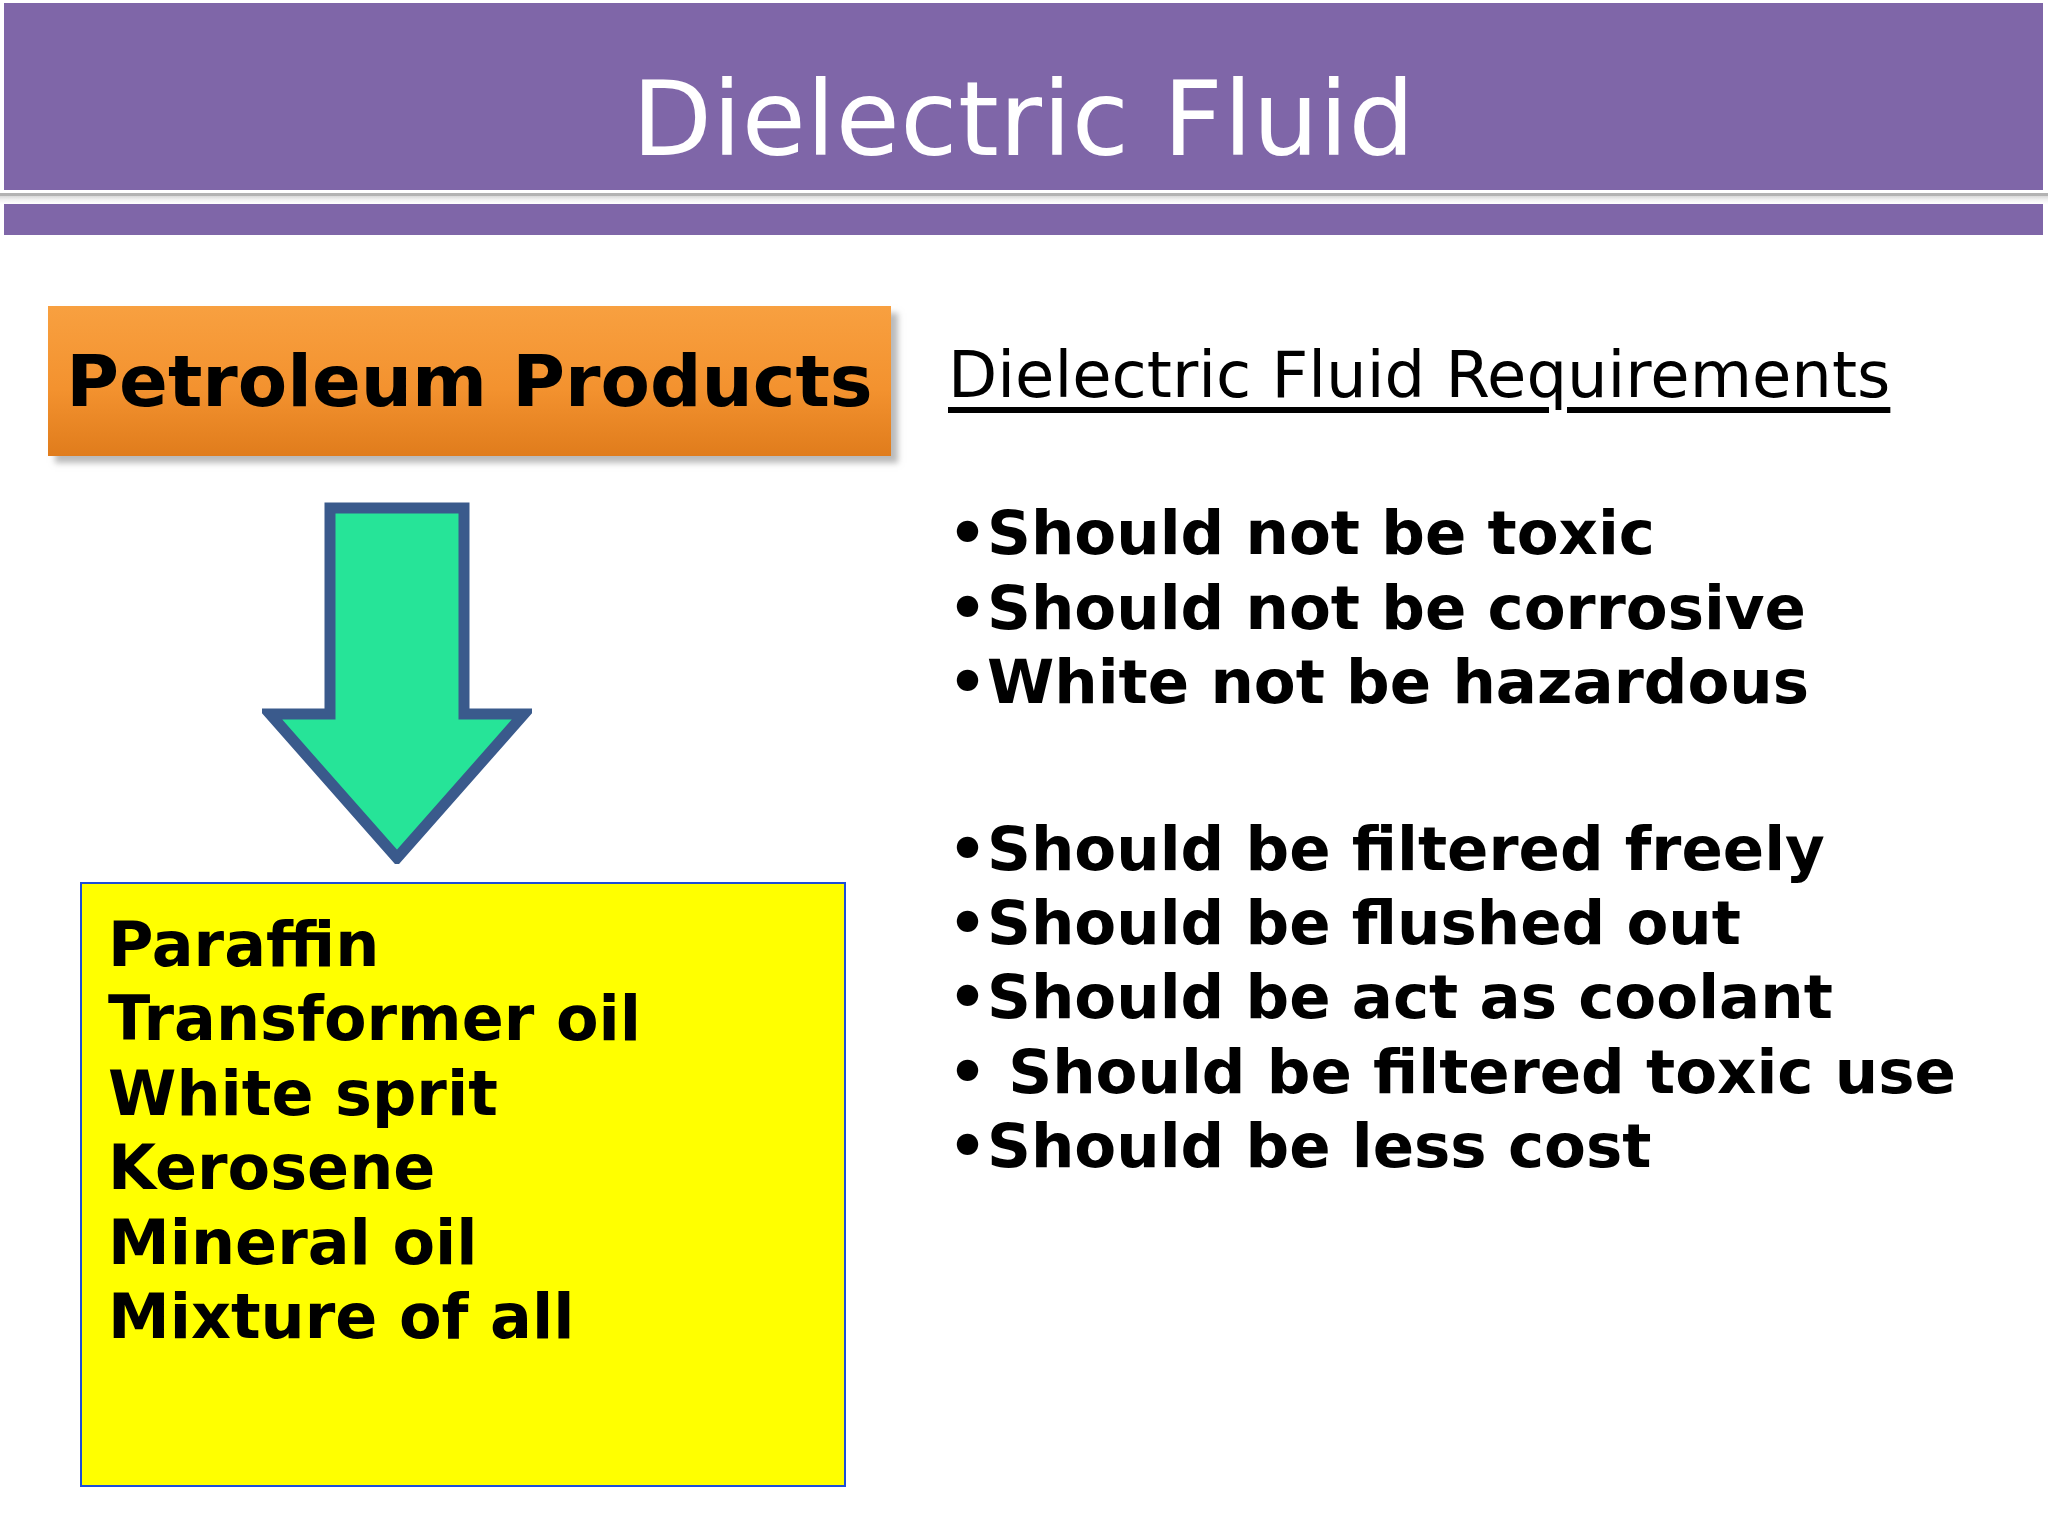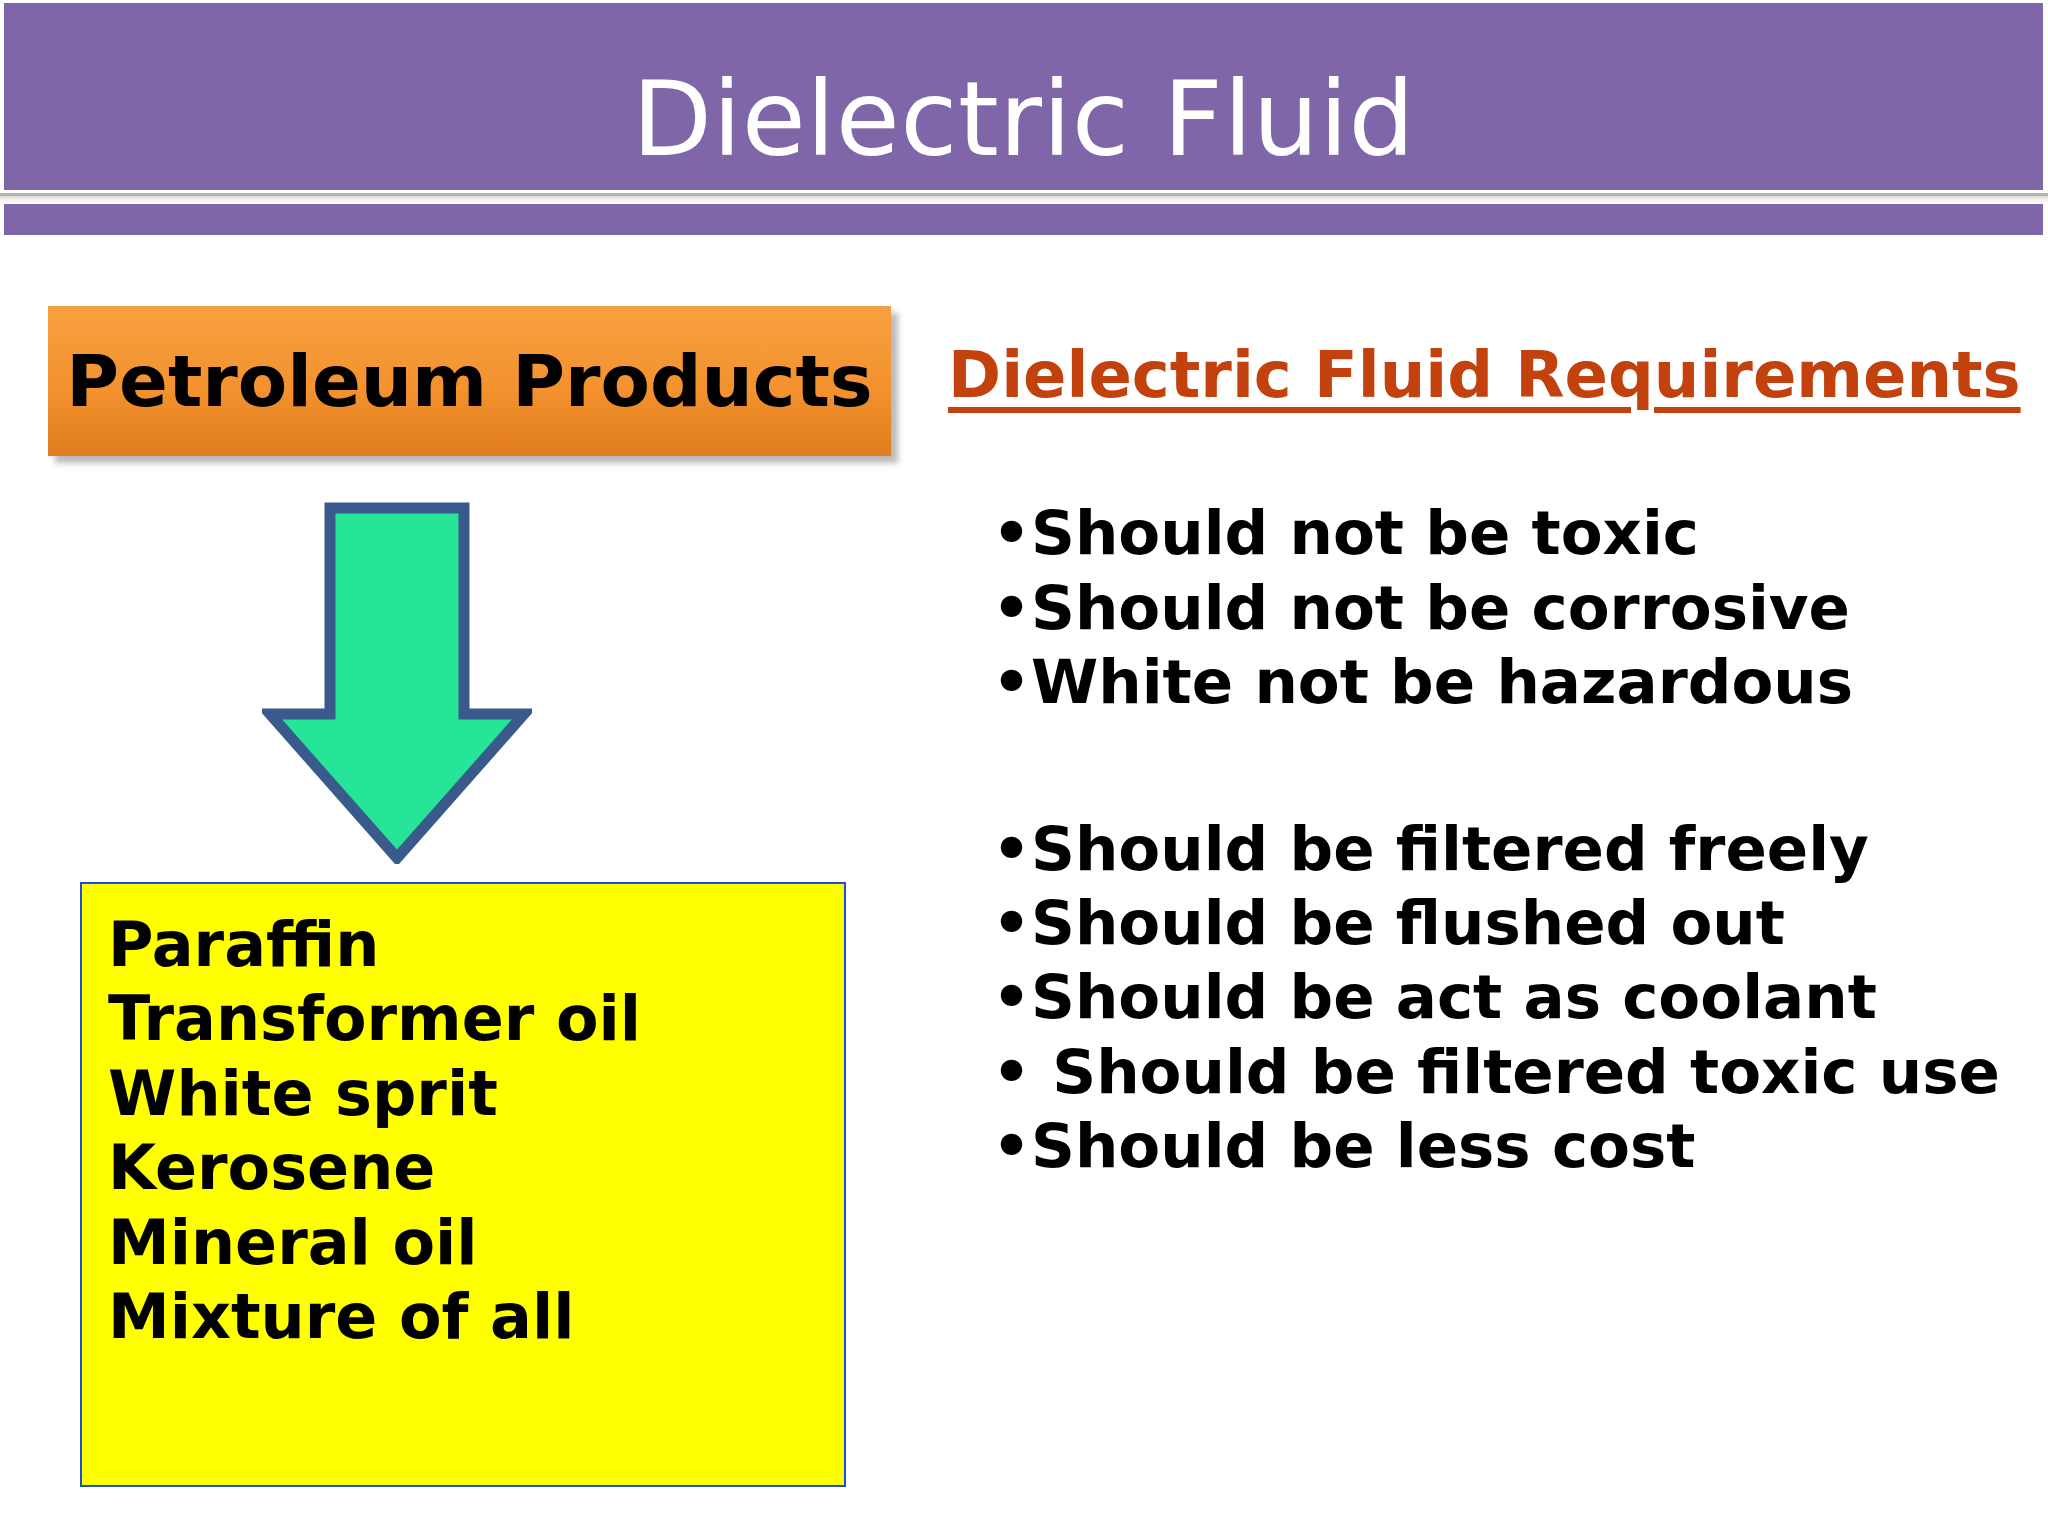--- a/index.html
+++ b/index.html
@@ -110,33 +110,32 @@
 
   
   #requirements-column {
     position: absolute;
     left: 948px;
     top: 340px;
     width: 1080px;
   }
   #requirements-heading {
     font-family: "DejaVu Sans", sans-serif;
-    font-weight: bold;
+    font-weight: normal;
     font-size: 64px;
-    color: #c2410c;
+    color: #000000;
     text-decoration: underline;
     text-underline-offset: 10px;
     text-decoration-thickness: 6px;
     line-height: 1.1;
     white-space: nowrap;
     display: inline-block;
   }
   .req-group {
     margin-top: 0;
-    margin-left: 44px;
   }
   #req-group-1 { margin-top: 86px; }
   #req-group-2 { margin-top: 92px; }
   .req-item {
     font-family: "DejaVu Sans", sans-serif;
     font-weight: bold;
     font-size: 61px;
     color: #000000;
     line-height: 1.22;
     white-space: nowrap;

